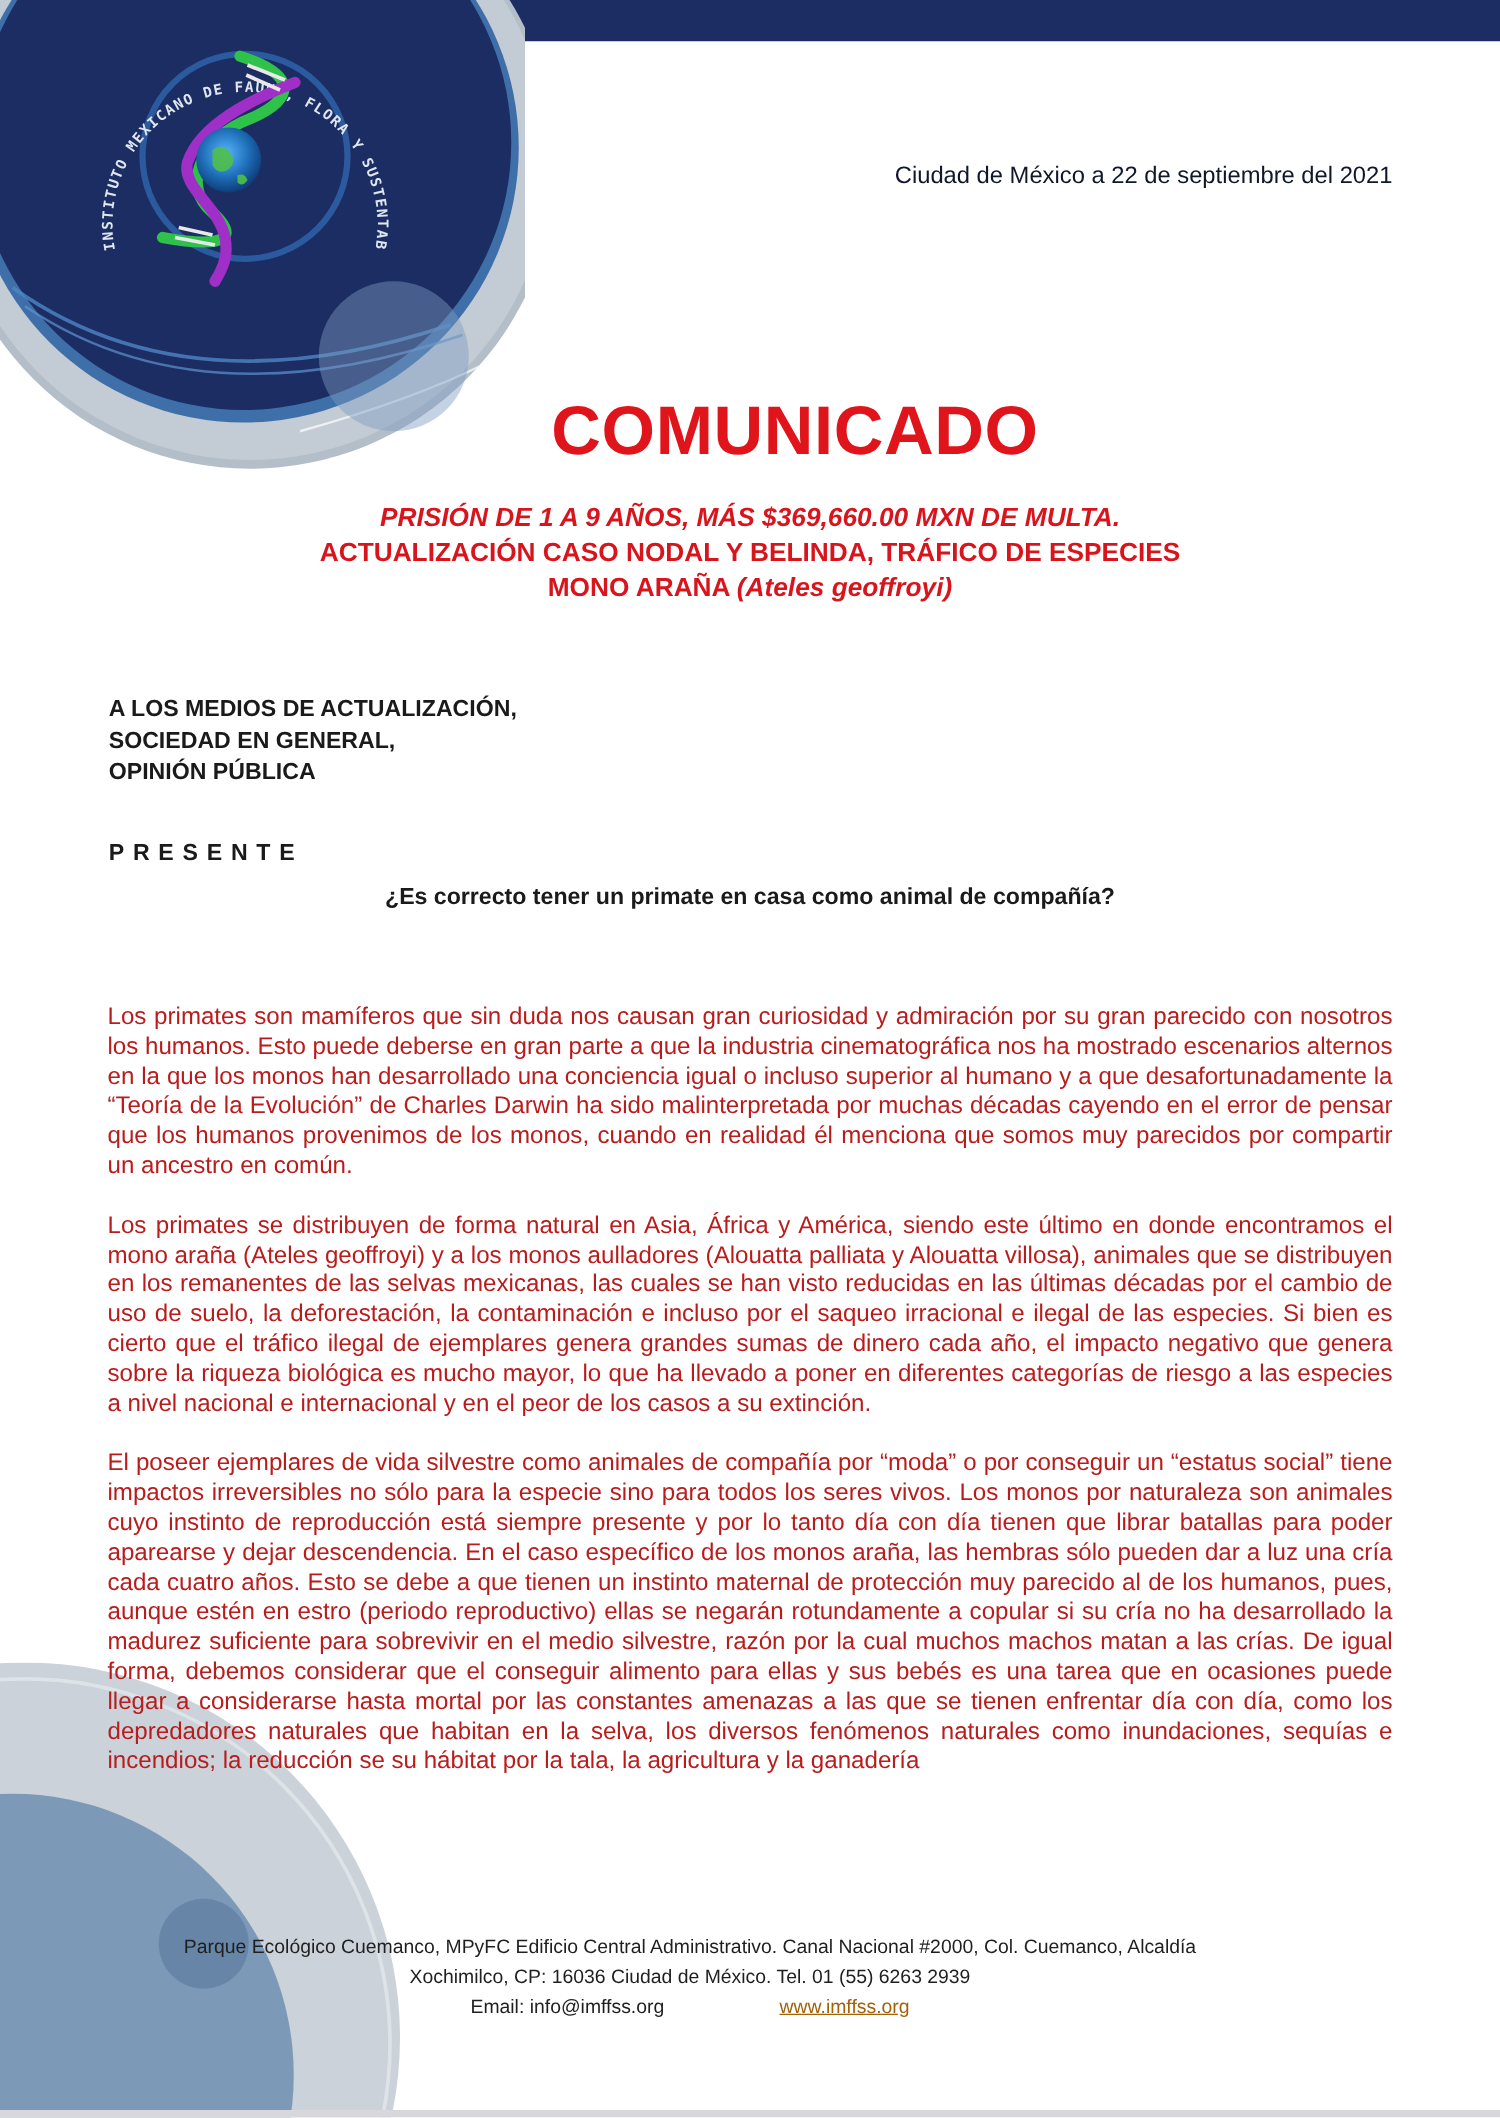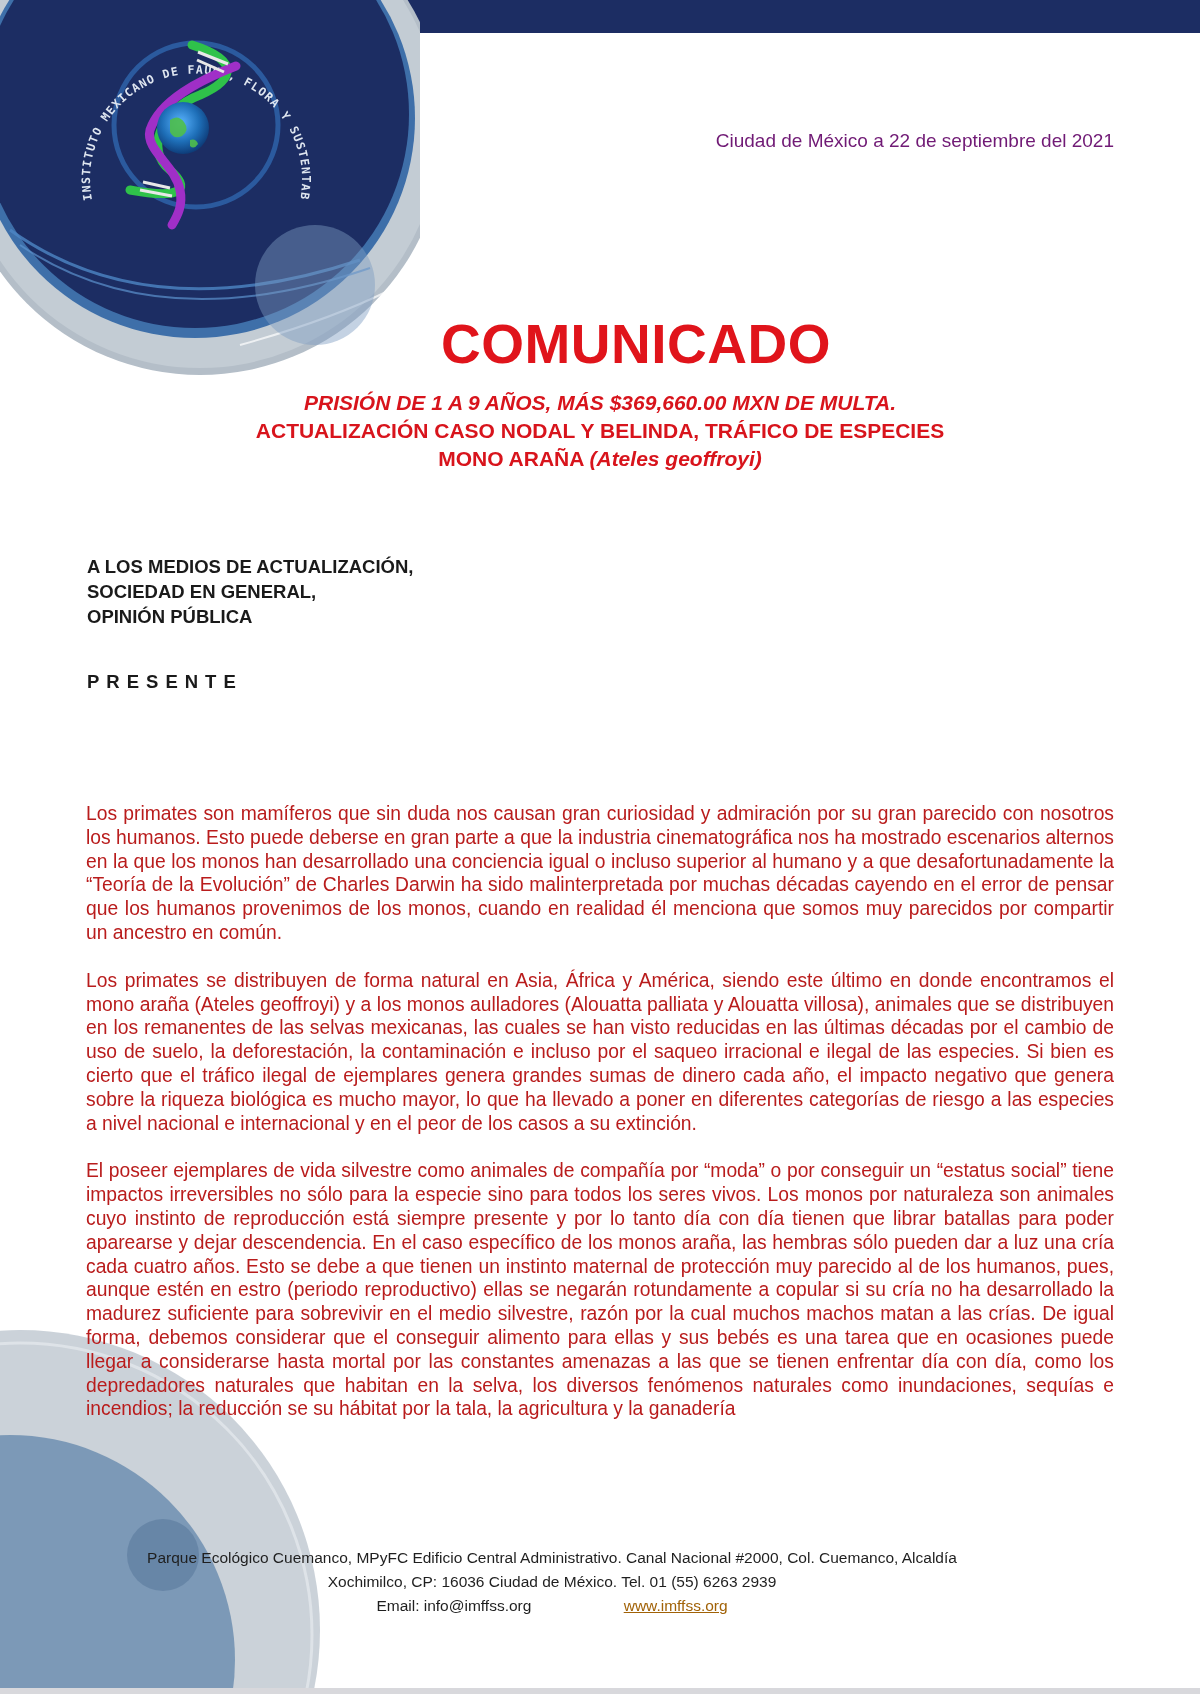--- a/index.html
+++ b/index.html
@@ -10,29 +10,29 @@
       color: #1f1f1f;
     }
     .top-bar {
       position: absolute; left: 0; top: 0; width: 1200px; height: 33px;
       background: #1c2d63;
     }
     .logo-wrap { position: absolute; left: 0; top: 0; width: 420px; height: 390px; }
     .logo-wrap svg { display: block; }
     .date {
       position: absolute; right: 86px; top: 130px;
-      font-size: 19px; color: #701a75;
+      font-size: 19px; color: #0f172a;
     }
     .title {
       position: absolute; left: 0; width: 1200px; top: 312px;
       text-align: center; color: #e0141b;
       font-size: 55px; font-weight: bold; letter-spacing: 0.5px; padding-left: 36px;
     }
     .subtitle {
-      position: absolute; left: 0; width: 1200px; top: 389px;
+      position: absolute; left: 0; width: 1200px; top: 401px;
       text-align: center; color: #d8141c; font-weight: bold;
       font-size: 21px; line-height: 28px;
     }
     .subtitle div { margin: 0; }
     .subtitle .it { font-style: italic; }
     .address-block {
       position: absolute; left: 87px; top: 554px;
       font-size: 18.5px; font-weight: bold; line-height: 25px; color: #1a1a1a;
     }
     .address-block .spaced { letter-spacing: 7px; margin-top: 40px; }
@@ -127,20 +127,21 @@
     </div>
   </div>
 
   <div class="address-block">
     <div>A LOS MEDIOS DE ACTUALIZACIÓN,</div>
     <div>SOCIEDAD EN GENERAL,</div>
     <div>OPINIÓN PÚBLICA</div>
     <div class="spaced">PRESENTE</div>
   </div>
 
+  <div class="question">¿Es correcto tener un primate en casa como animal de compañía?</div>
 
   <div class="body-text">
     <p>Los primates son mamíferos que sin duda nos causan gran curiosidad y admiración por su gran parecido con nosotros los humanos. Esto puede deberse en gran parte a que la industria cinematográfica nos ha mostrado escenarios alternos en la que los monos han desarrollado una conciencia igual o incluso superior al humano y a que desafortunadamente la “Teoría de la Evolución” de Charles Darwin ha sido malinterpretada por muchas décadas cayendo en el error de pensar que los humanos provenimos de los monos, cuando en realidad él menciona que somos muy parecidos por compartir un ancestro en común.</p>
     <p>Los primates se distribuyen de forma natural en Asia, África y América, siendo este último en donde encontramos el mono araña (Ateles geoffroyi) y a los monos aulladores (Alouatta palliata y Alouatta villosa), animales que se distribuyen en los remanentes de las selvas mexicanas, las cuales se han visto reducidas en las últimas décadas por el cambio de uso de suelo, la deforestación, la contaminación e incluso por el saqueo irracional e ilegal de las especies. Si bien es cierto que el tráfico ilegal de ejemplares genera grandes sumas de dinero cada año, el impacto negativo que genera sobre la riqueza biológica es mucho mayor, lo que ha llevado a poner en diferentes categorías de riesgo a las especies a nivel nacional e internacional y en el peor de los casos a su extinción.</p>
     <p>El poseer ejemplares de vida silvestre como animales de compañía por “moda” o por conseguir un “estatus social” tiene impactos irreversibles no sólo para la especie sino para todos los seres vivos. Los monos por naturaleza son animales cuyo instinto de reproducción está siempre presente y por lo tanto día con día tienen que librar batallas para poder aparearse y dejar descendencia.  En el caso específico de los monos araña, las hembras sólo pueden dar a luz una cría cada cuatro años. Esto se debe a que tienen un instinto maternal de protección muy parecido al de los humanos, pues, aunque estén en estro (periodo reproductivo) ellas se negarán rotundamente a copular si su cría no ha desarrollado la madurez suficiente para sobrevivir en el medio silvestre, razón por la cual muchos machos matan a las crías. De igual forma, debemos considerar que el conseguir alimento para ellas y sus bebés es una tarea que en ocasiones puede llegar a considerarse hasta mortal por las constantes amenazas a las que se tienen enfrentar día con día, como los depredadores naturales que habitan en la selva, los diversos fenómenos naturales como inundaciones, sequías e incendios; la reducción se su hábitat por la tala, la agricultura y la ganadería</p>
   </div>
 
   <div class="footer">
     <div>Parque Ecológico Cuemanco, MPyFC Edificio Central Administrativo. Canal Nacional #2000, Col. Cuemanco, Alcaldía</div>
     <div>Xochimilco, CP: 16036 Ciudad de México. Tel. 01 (55) 6263 2939</div>

